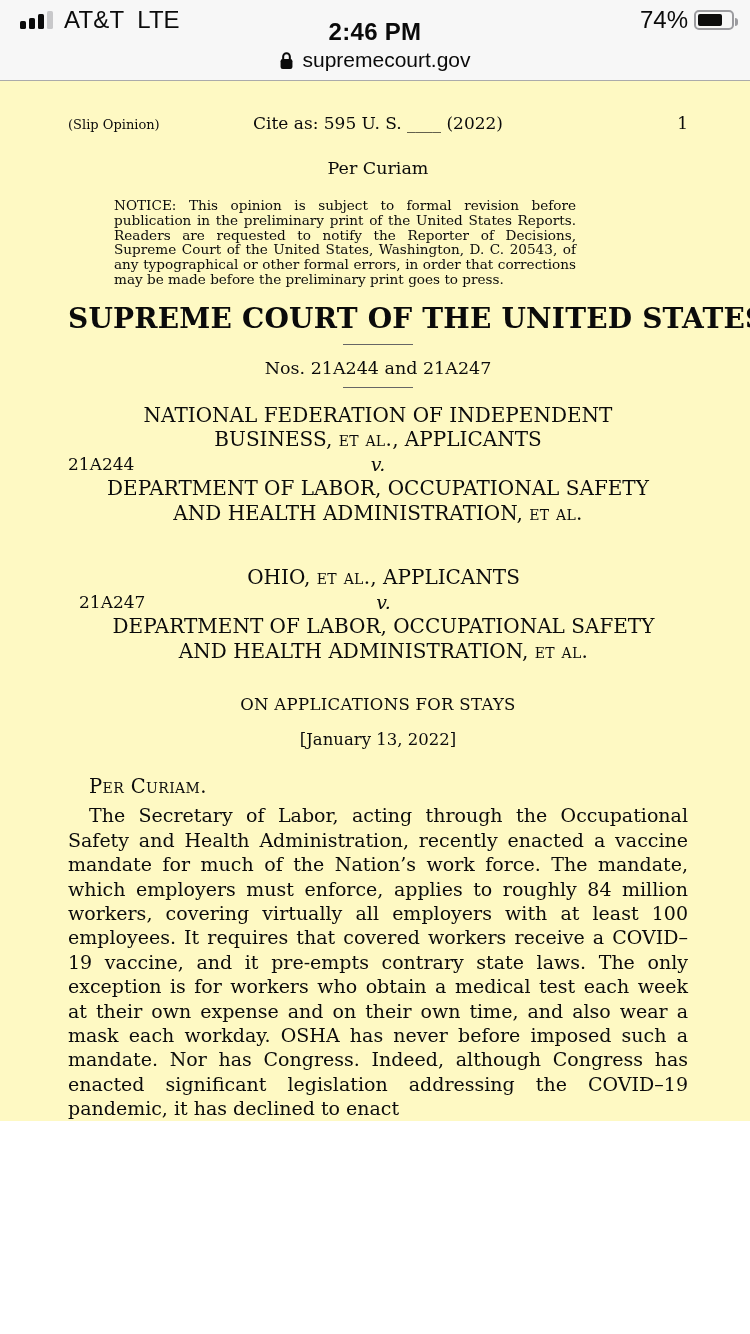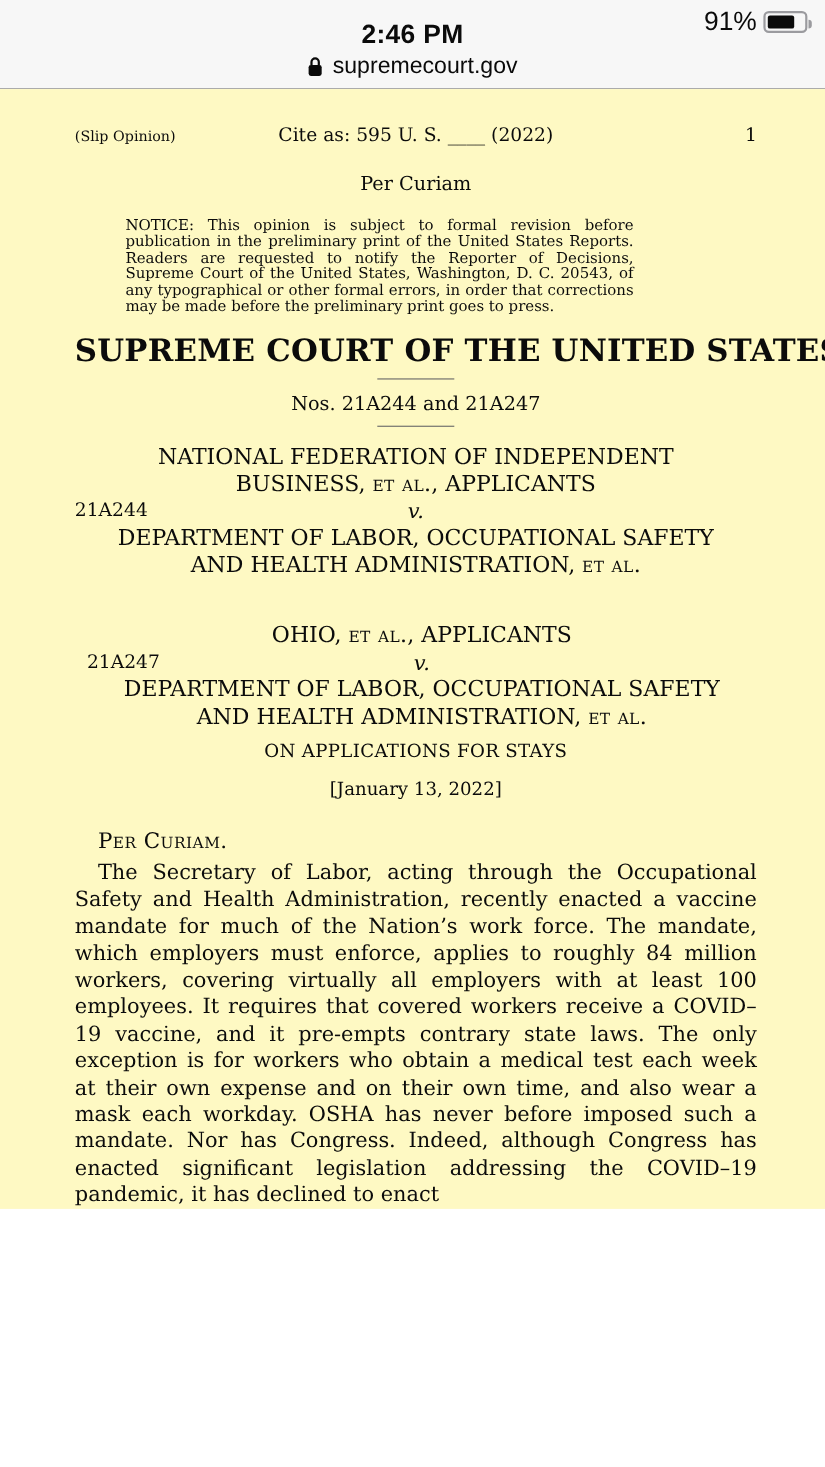--- a/index.html
+++ b/index.html
@@ -61,37 +61,47 @@
   .caption{margin-top:15px;font-size:20px;line-height:24.5px;text-align:center;}
   .caption2{margin-top:40px;margin-left:11px;}
   .sc{font-variant:small-caps;letter-spacing:.3px;}
   .v-row{position:relative;height:24.5px;}
   .docket-no{position:absolute;left:-0px;top:0;font-size:17px;}
   .v-row .docket-no{left:0;}
   .v-row{text-align:center;}
   .versus{font-style:italic;font-size:19px;}
   .v-row .docket-no{font-variant:normal;}
 
-  .proceeding{text-align:center;font-size:16.5px;margin-top:10px;letter-spacing:.3px;}
+  .proceeding{text-align:center;font-size:16.5px;margin-top:32px;letter-spacing:.3px;}
   .date-line{text-align:center;font-size:16.5px;margin-top:16px;}
 
   .opinion-head{margin-top:26px;text-indent:21px;font-size:19.5px;}
   .opinion-head .sc{letter-spacing:.4px;}
   .body-par{margin-top:5px;font-size:19px;line-height:24.4px;text-align:justify;text-justify:inter-word;text-indent:21px;}
 </style>
 </head>
 <body>
 
 <div class="phone">
 
   <header class="chrome">
     <div class="status-bar">
+      <div class="sb-left">
+        <span class="signal">
+          <i class="b1"></i>
+            <i class="b2"></i>
+            <i class="b3"></i>
+            <i class="b4"></i>
+        </span>
+        <span class="carrier">AT&amp;T</span>
+        <span class="network">LTE</span>
+      </div>
       <div class="sb-time">2:46 PM</div>
       <div class="sb-right">
-        <span class="batt-pct">91%</span>
+        <span class="batt-pct">74%</span>
         <span class="battery">
           <i class="batt-fill" style="width:74%"></i>
           <i class="batt-nub"></i>
         </span>
       </div>
     </div>
 
     <div class="url-bar">
       <svg class="lock" viewBox="0 0 12 16" aria-hidden="true">
         <path d="M3.2 7V4.6a2.8 2.8 0 0 1 5.6 0V7" fill="none" stroke="#0a0a0a" stroke-width="1.7"></path>

